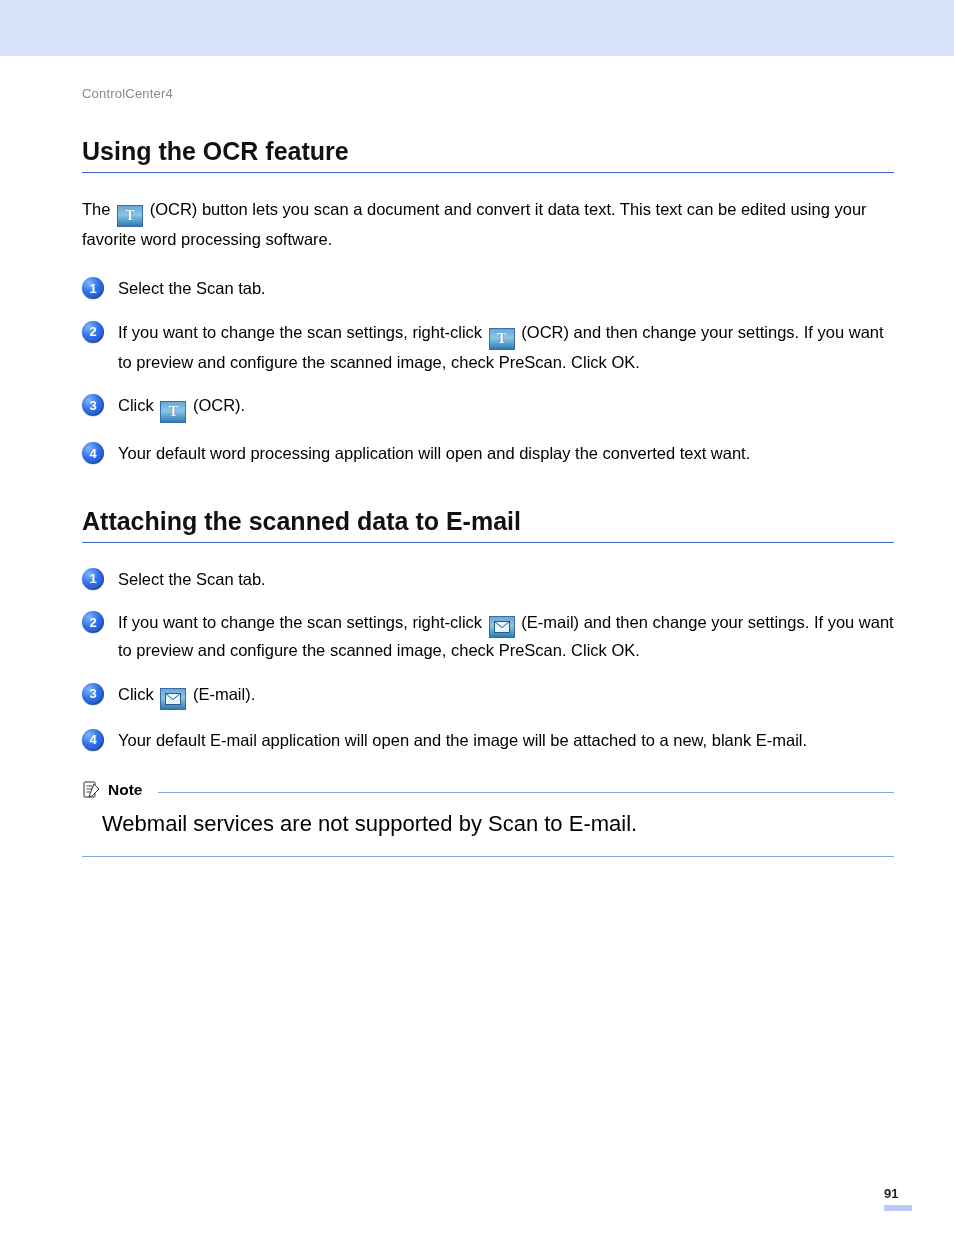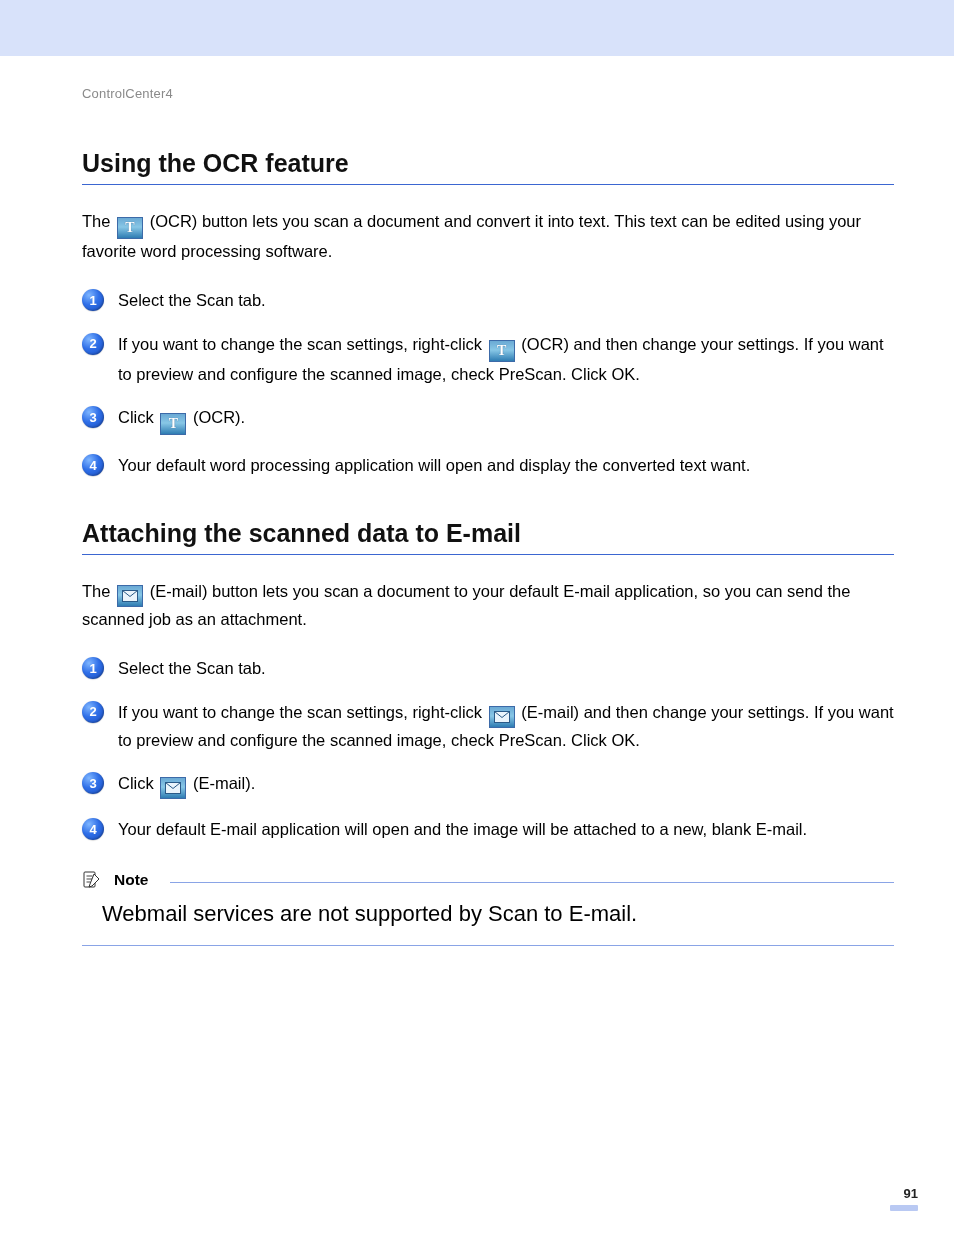--- a/index.html
+++ b/index.html
@@ -1,19 +1,19 @@
 <!DOCTYPE html>
 <html><head>
 <meta charset="utf-8">
 <style>
   * { box-sizing: border-box; margin: 0; padding: 0; }
   html, body { width: 954px; height: 1235px; font-family: Arial, Helvetica, sans-serif; background: #fff; color: #000; }
   .top-band { height: 56px; background: #d8e2fa; }
   .page { padding: 30px 60px 30px 82px; position: relative; }
-  .header-label { font-size: 13px; color: #8a8a8a; margin-bottom: 48px; letter-spacing: .2px; }
+  .header-label { font-size: 13px; color: #8a8a8a; margin-bottom: 36px; letter-spacing: .2px; }
   .section-title { font-size: 25px; font-weight: bold; color: #111; margin-bottom: 6px; }
   .hr-blue { border: none; border-top: 1.5px solid #3b66d1; margin-bottom: 24px; }
   .para { font-size: 16.5px; line-height: 1.55; margin-bottom: 24px; }
   .bold { font-weight: normal; }
   .steps { list-style: none; margin: 0 0 28px 0; padding: 0; }
   .step { display: flex; align-items: flex-start; gap: 14px; margin-bottom: 18px; }
   .step:last-child { margin-bottom: 0; }
   .step-bullet {
     flex: 0 0 22px; height: 22px; border-radius: 50%;
     background: radial-gradient(circle at 32% 28%, #7fb6ff 0%, #2f6fe8 45%, #1b4fc0 100%);
@@ -27,27 +27,27 @@
     display: inline-flex; align-items: center; justify-content: center;
     width: 26px; height: 22px; vertical-align: -5px;
     border: 1px solid #3c6aa8;
     background: linear-gradient(180deg, #6aa9d4 0%, #88c7e6 45%, #2e7cb2 100%);
     margin: 0 2px;
   }
   .icon-box.ocr .t { font-family: "Times New Roman", serif; font-size: 14px; color: #fff; font-weight: 600; text-shadow: 0 0 1px #2a5a88; }
   .icon-box.email svg { width: 16px; height: 12px; }
   .section2 { margin-top: 40px; }
   .note-block { margin-top: 18px; }
-  .note-head { display: flex; align-items: center; gap: 14px; }
+  .note-head { display: flex; align-items: center; gap: 8px; }
   .note-icon { width: 18px; height: 18px; }
   .note-label { font-weight: bold; font-size: 15.5px; margin-right: 8px; }
   .note-line { flex: 1; border-top: 1px solid #8aa4e6; margin-top: 4px; }
   .note-body { font-size: 22px; line-height: 1.55; padding: 8px 0 14px 20px; }
   .note-bottom { border-top: 1px solid #8aa4e6; }
-  .footer { position: absolute; bottom: 24px; right: 36px; width: 28px; text-align: right; }
+  .footer { position: absolute; bottom: 24px; right: 42px; width: 28px; }
   .footer-num { font-size: 13px; font-weight: bold; color: #222; }
   .footer-bar { height: 6px; background: #b9c9f3; margin-top: 4px; border-radius: 1px; }
   .page-wrap { position: relative; height: calc(1235px - 56px); }
 </style>
 </head>
 <body>
 
 <div class="top-band"></div>
 
 <div class="page-wrap">
@@ -56,21 +56,21 @@
   <div class="header-label">ControlCenter4</div>
 
   <h2 class="section-title">Using the OCR feature</h2>
   <hr class="hr-blue">
 
   <p class="para">
     <span>The </span>
     <span class="icon-box ocr">
           <span class="t">T</span>
         </span>
-    <span> (</span><span class="bold">OCR</span><span>) button lets you scan a document and convert it into text. This text can be edited using your favorite word processing software.</span>
+    <span> (</span><span class="bold">OCR</span><span>) button lets you scan a document and convert it data text. This text can be edited using your favorite word processing software.</span>
   </p>
 
   <ol class="steps">
     <li class="step">
       <span class="step-bullet">1</span>
       <span class="step-text">
         <span>Select the </span><span class="bold">Scan</span><span> tab.</span>
       </span>
     </li>
     <li class="step">
@@ -92,30 +92,20 @@
     <li class="step">
       <span class="step-bullet">4</span>
       <span class="step-text">Your default word processing application will open and display the converted text want.</span>
     </li>
   </ol>
 
   <div class="section2">
     <h2 class="section-title">Attaching the scanned data to E-mail</h2>
     <hr class="hr-blue">
 
-    <p class="para">
-      <span>The </span>
-      <span class="icon-box email">
-        <svg viewBox="0 0 16 12">
-              <rect x="0.5" y="0.5" width="15" height="11" fill="#eaf4fb" stroke="#2a5a88" stroke-width="1"></rect>
-              <polyline points="0.5,0.5 8,6.5 15.5,0.5" fill="none" stroke="#2a5a88" stroke-width="1"></polyline>
-            </svg>
-      </span>
-      <span> (</span><span class="bold">E-mail</span><span>) button lets you scan a document to your default E-mail application, so you can send the scanned job as an attachment.</span>
-    </p>
 
     <ol class="steps">
       <li class="step">
         <span class="step-bullet">1</span>
         <span class="step-text">
           <span>Select the </span><span class="bold">Scan</span><span> tab.</span>
         </span>
       </li>
       <li class="step">
         <span class="step-bullet">2</span>

